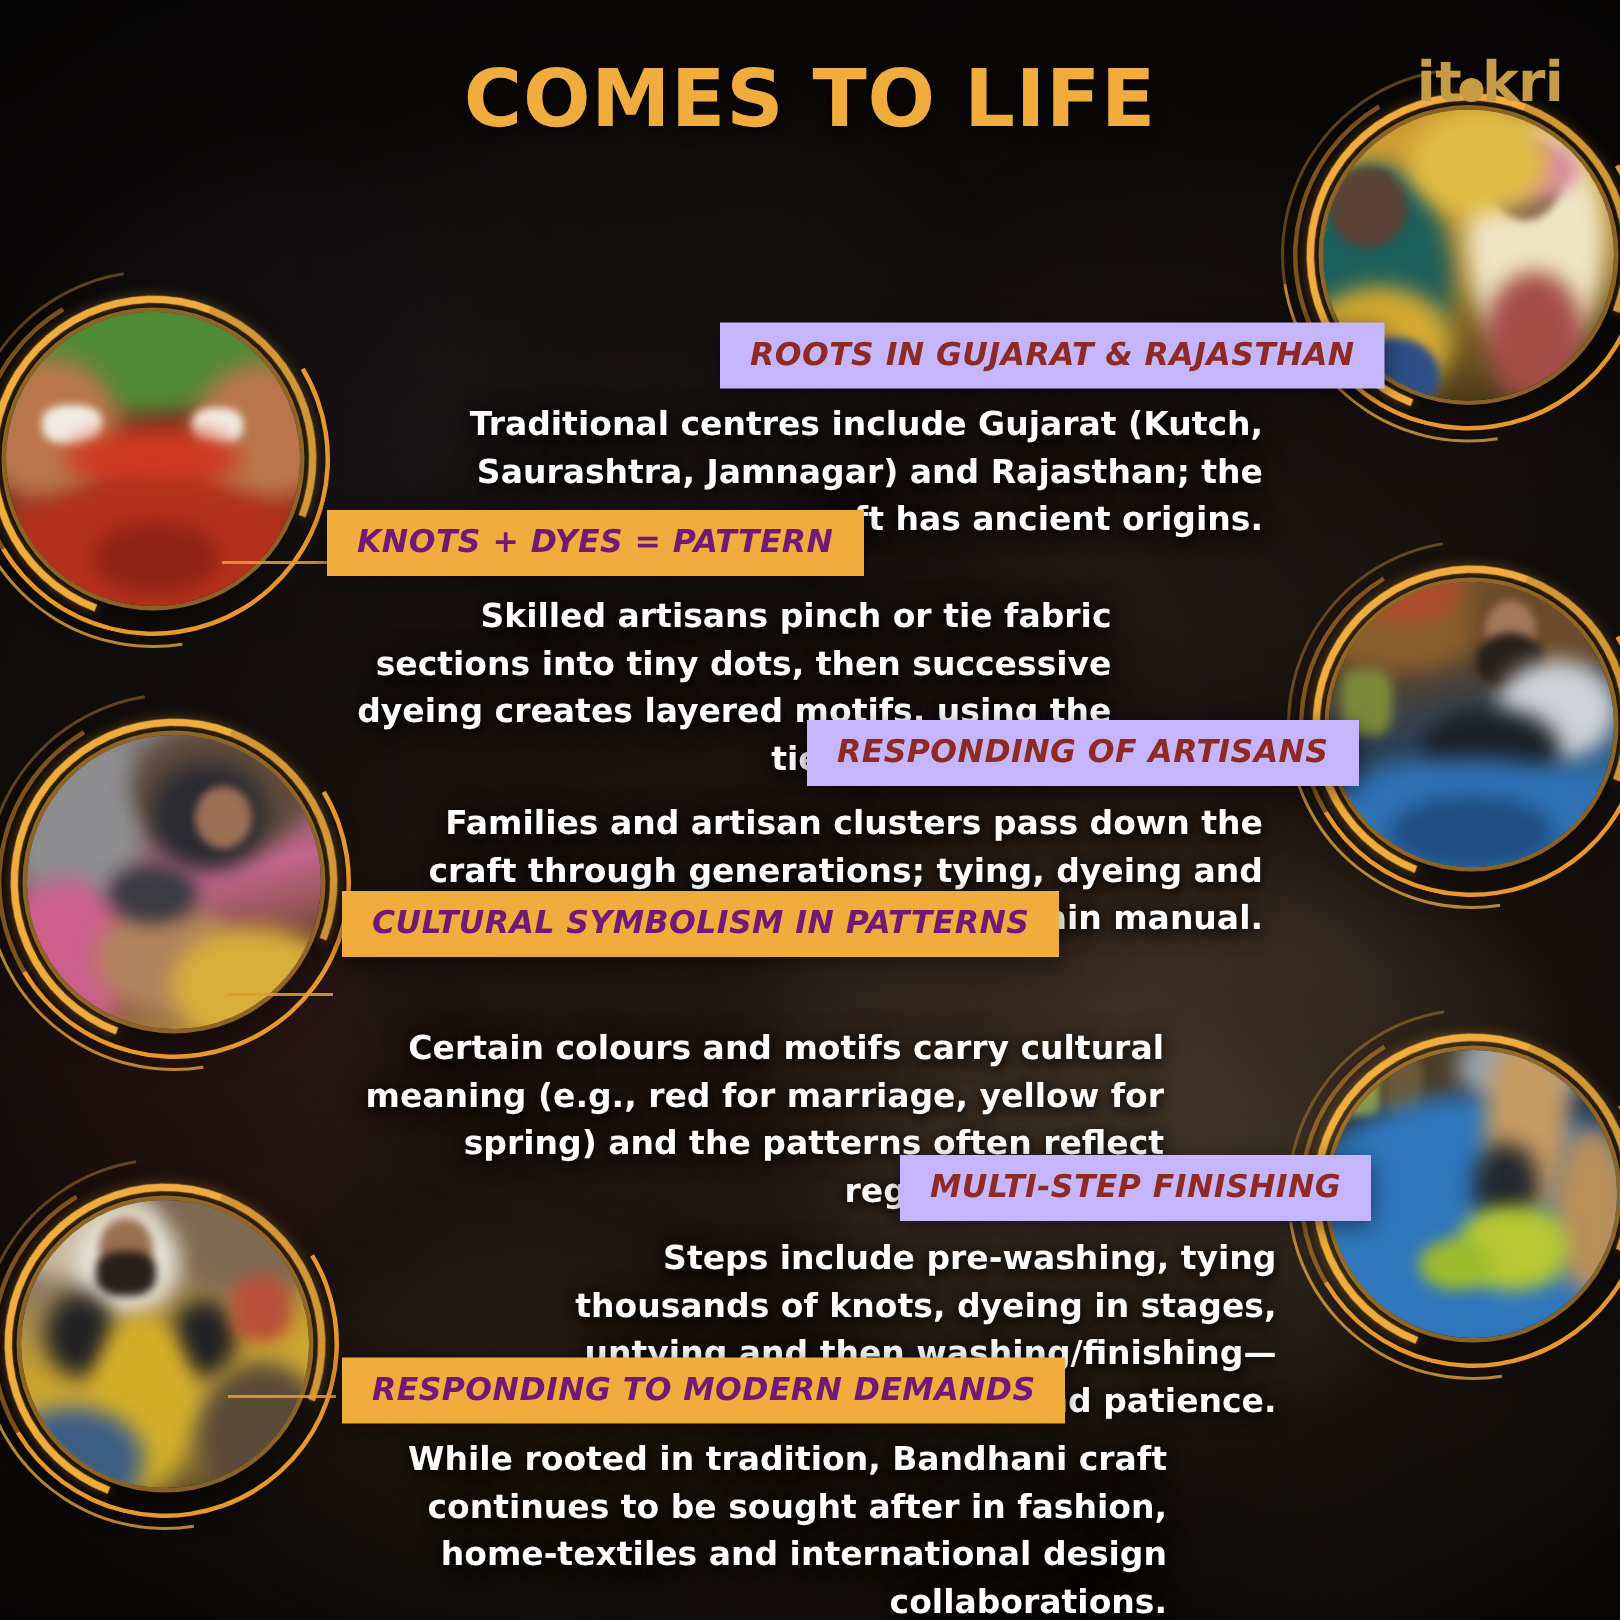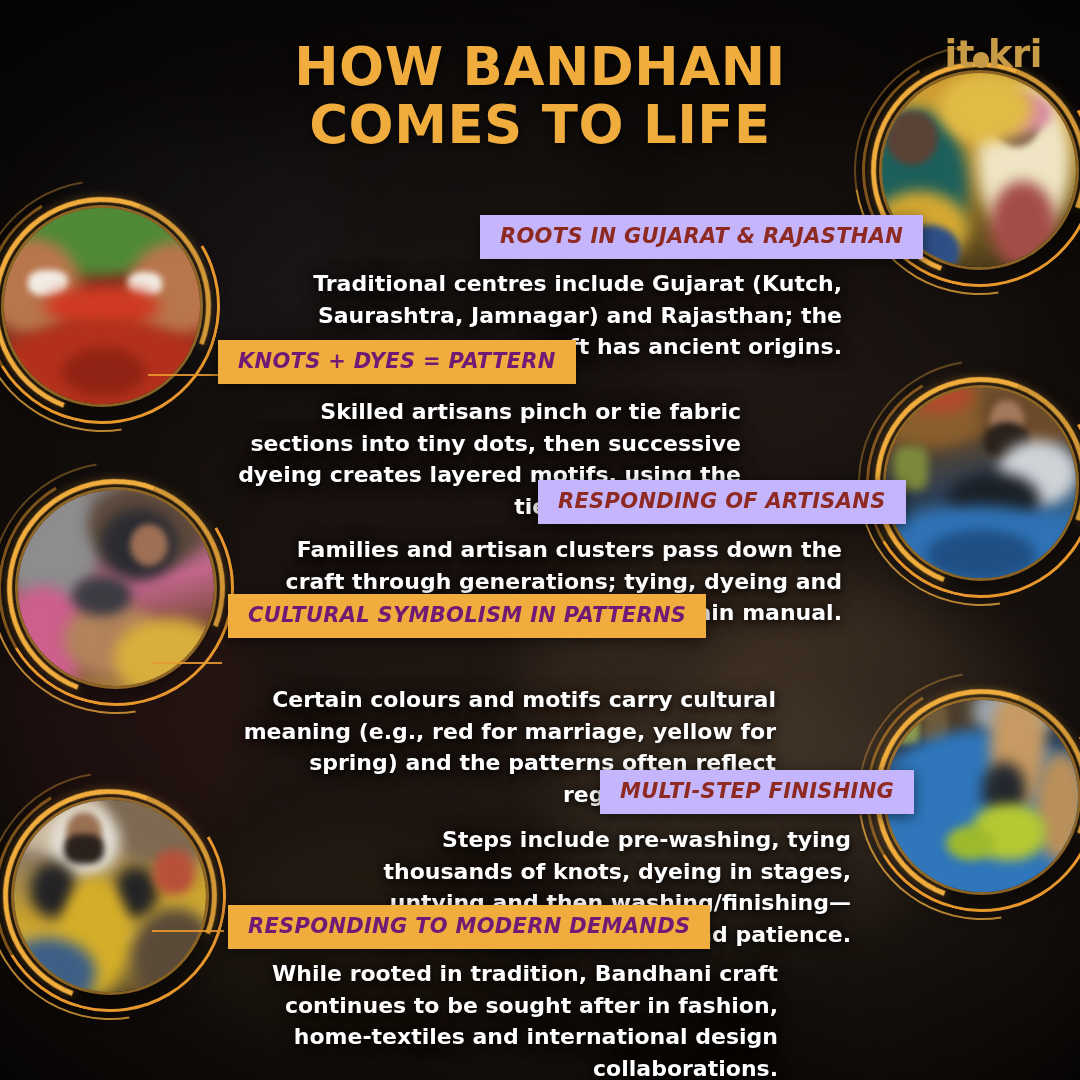--- a/index.html
+++ b/index.html
@@ -173,21 +173,20 @@
   <div class="bg-blob b10"></div>
   <div class="bg-scrim"></div>
   <div class="bg-vignette"></div>
 </div>
 
 <div id="logo">
   <span>it<span class="dotcircle"></span>kri</span>
 </div>
 
 <h1 id="title">
-  <span class="l1">HOW BANDHANI</span>
   <span class="l2">COMES TO LIFE</span>
 </h1>
 
 <div class="conn" style="left:838px; top:234px; width:62px;"></div>
 <div class="conn" style="left:148px; top:374px; width:70px;"></div>
 <div class="conn" style="left:840px; top:512px; width:58px;"></div>
 <div class="conn" style="left:152px; top:662px; width:70px;"></div>
 <div class="conn" style="left:840px; top:800px; width:56px;"></div>
 <div class="conn" style="left:152px; top:930px; width:72px;"></div>
 

